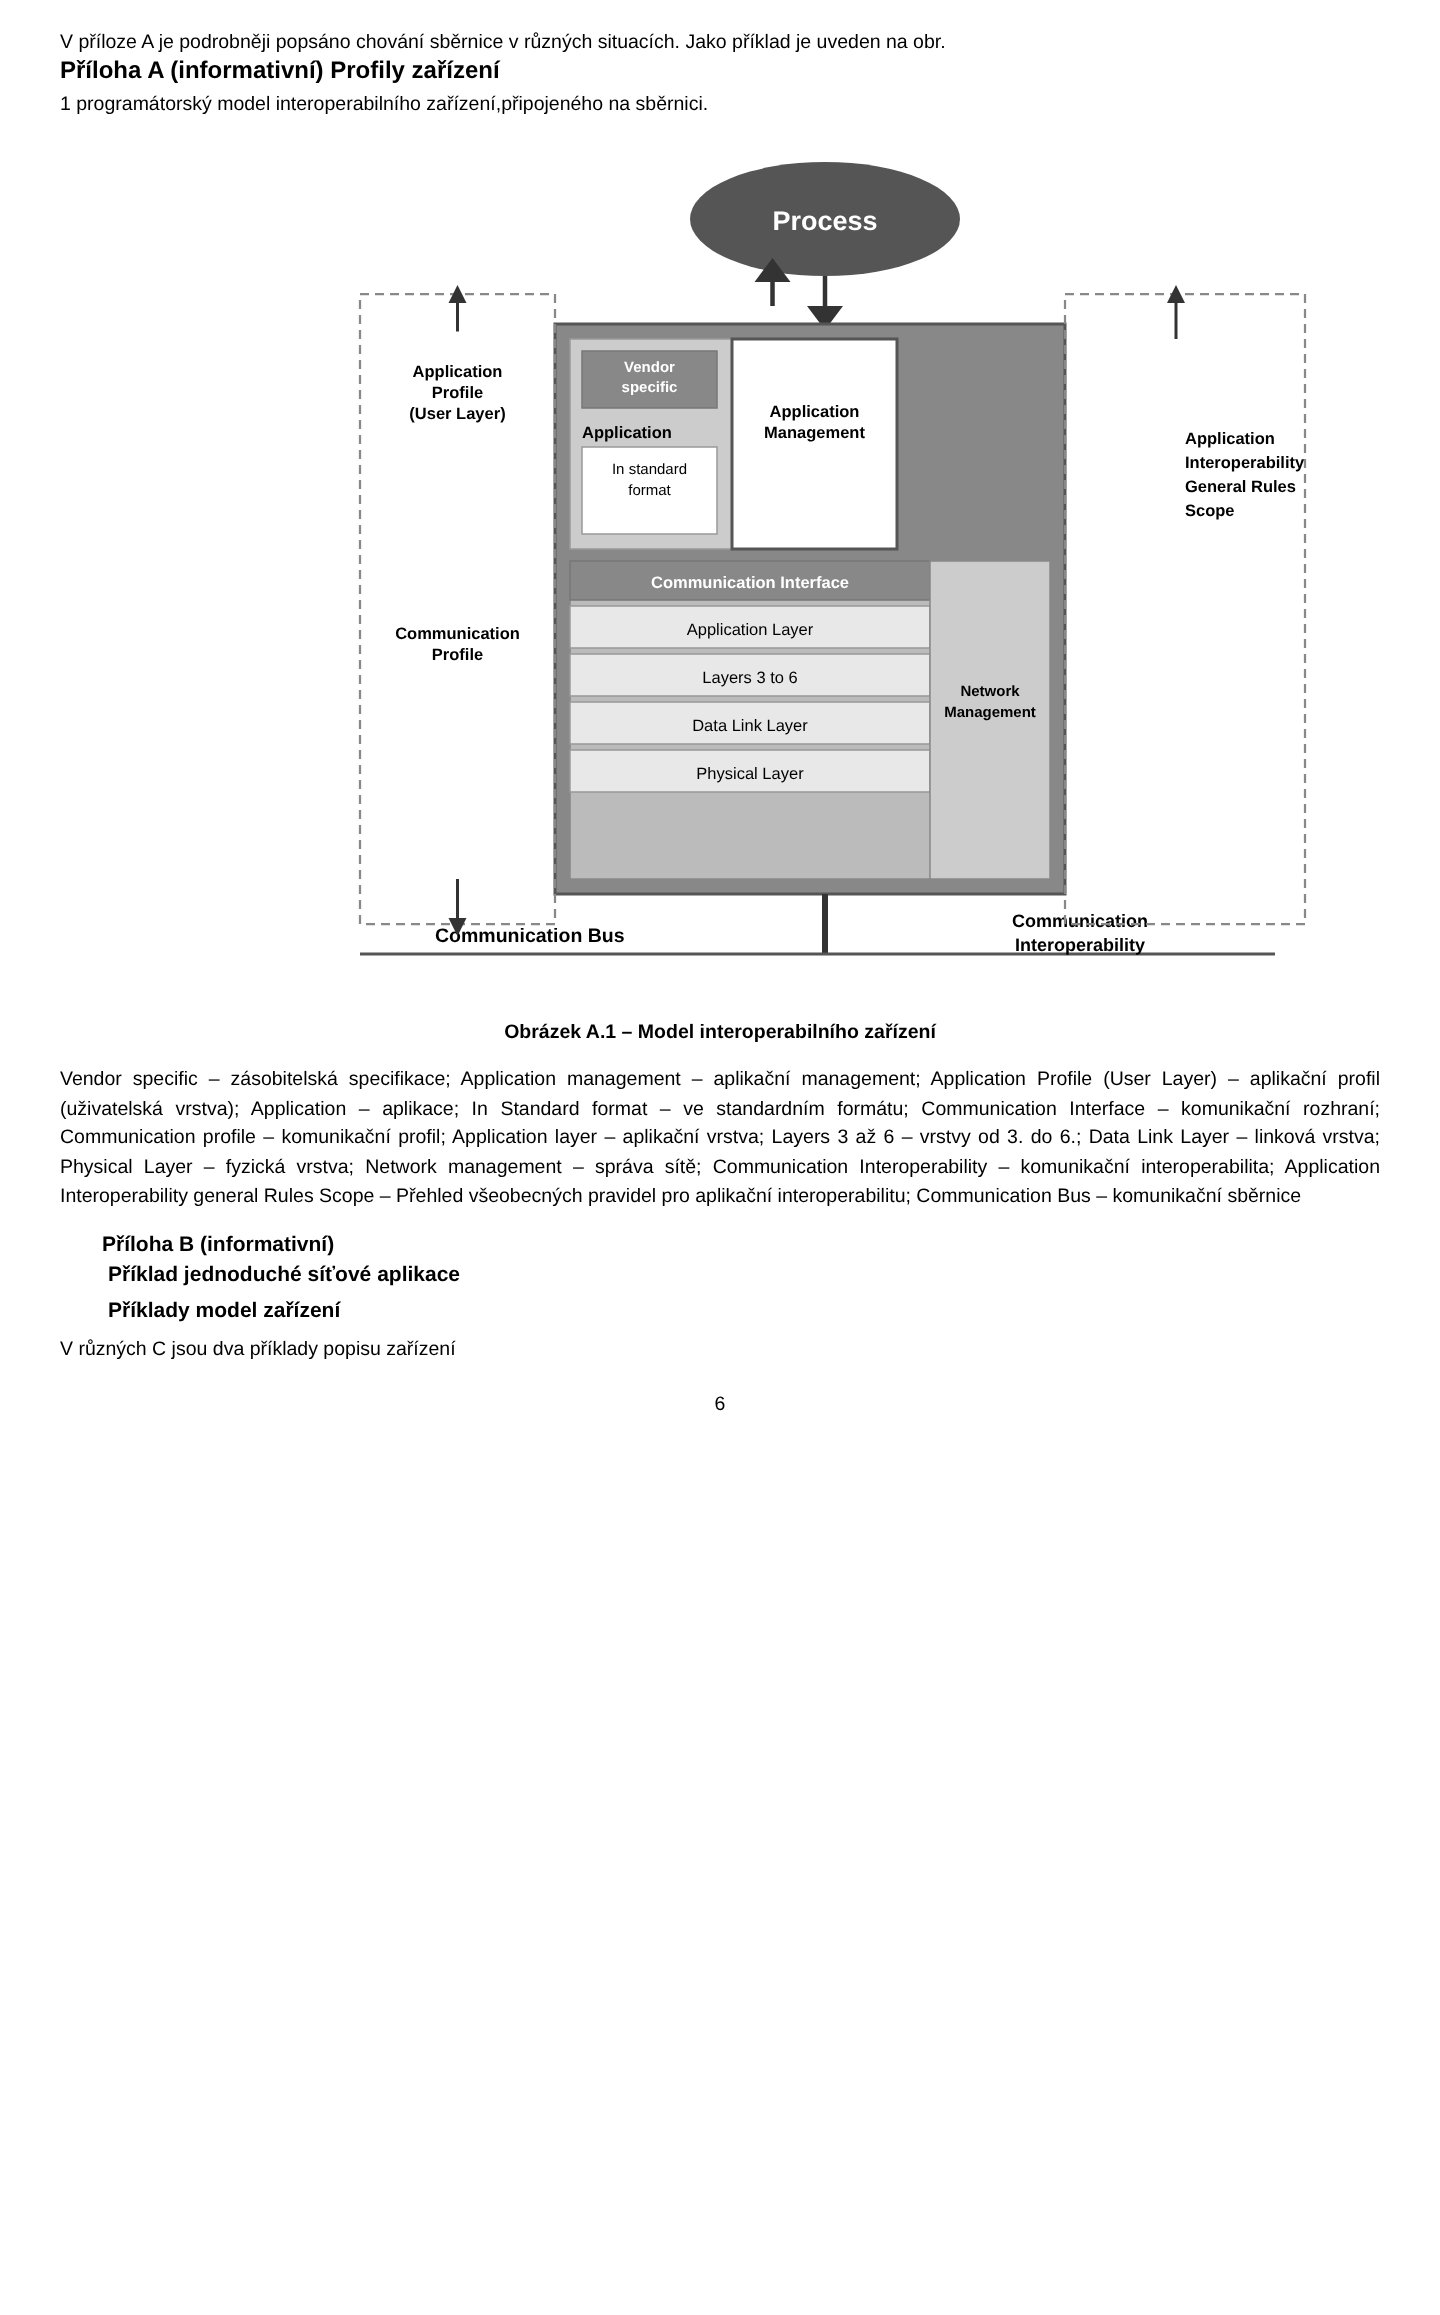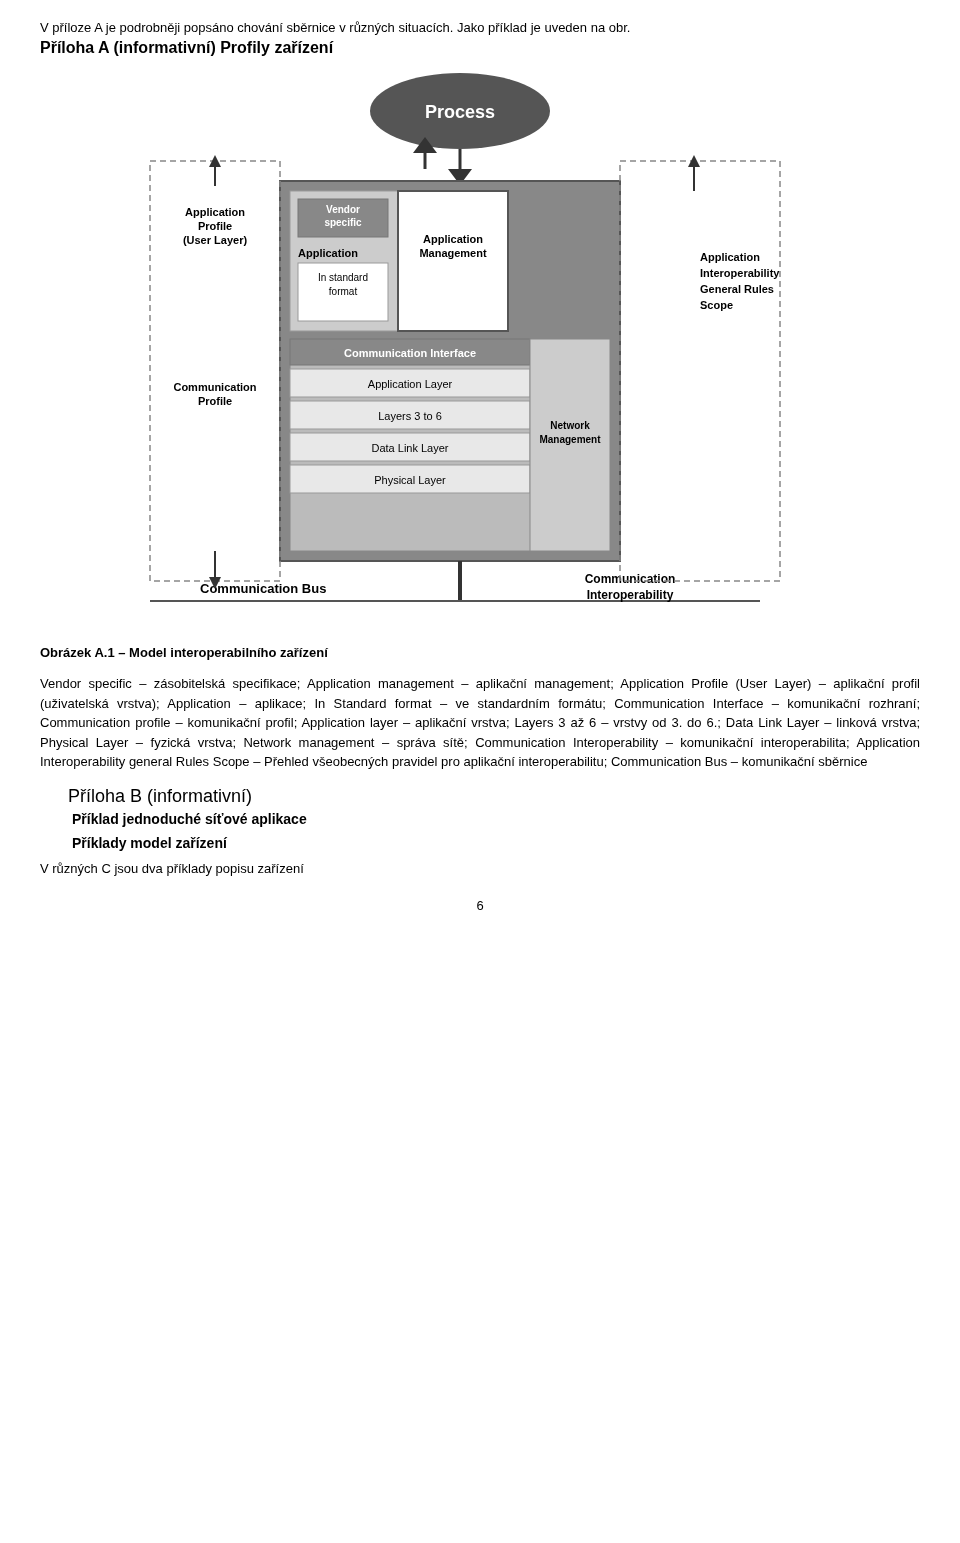--- a/index.html
+++ b/index.html
@@ -10,36 +10,37 @@
       color: #000;
       width: 960px;
       min-height: 1543px;
     }
     .page {
       padding: 20px 40px 40px 40px;
     }
 
     
     .caption {
+      text-align: center;
       font-size: 13px;
       font-weight: bold;
       margin-bottom: 14px;
     }
 
     
     .body-text {
       font-size: 13px;
       line-height: 1.5;
       text-align: justify;
       margin-bottom: 12px;
     }
 
     .section-title {
-      font-size: 18px;
-      font-weight: normal;
+      font-size: 14px;
+      font-weight: bold;
       margin-top: 14px;
       margin-bottom: 4px;
       padding-left: 28px;
     }
 
     .section-subtitle {
       font-size: 14px;
       font-weight: bold;
       margin-bottom: 8px;
       margin-left: 32px;
@@ -47,31 +48,32 @@
 
     .page-number {
       text-align: center;
       margin-top: 20px;
       font-size: 13px;
     }
 
     
     .diagram-svg-container {
       display: flex;
-      justify-content: center;
+      justify-content: flex-end;
       margin-bottom: 14px;
     }
   </style>
 </head>
 <body>
 
 <div class="page">
 
   <div style="font-size:13px;margin-bottom:4px;">V příloze A je podrobněji popsáno chování sběrnice v různých situacích. Jako příklad je uveden na obr.</div>
   <div style="font-size:16px;font-weight:bold;margin-bottom:4px;">Příloha A (informativní) Profily zařízení</div>
+  <div style="font-size:13px;margin-bottom:20px;">1 programátorský model interoperabilního zařízení,připojeného na sběrnici.</div>
 
   <div class="diagram-svg-container">
     <svg width="700" height="570" xmlns="http://www.w3.org/2000/svg">
 
       <ellipse cx="330" cy="50" rx="90" ry="38" fill="#555"></ellipse>
       <text x="330" y="57" text-anchor="middle" fill="white" font-size="18" font-weight="bold">Process</text>
 
       <line x1="330" y1="88" x2="330" y2="108" stroke="#333" stroke-width="3"></line>
       <polygon points="318,108 342,108 330,124" fill="#333"></polygon>
 

